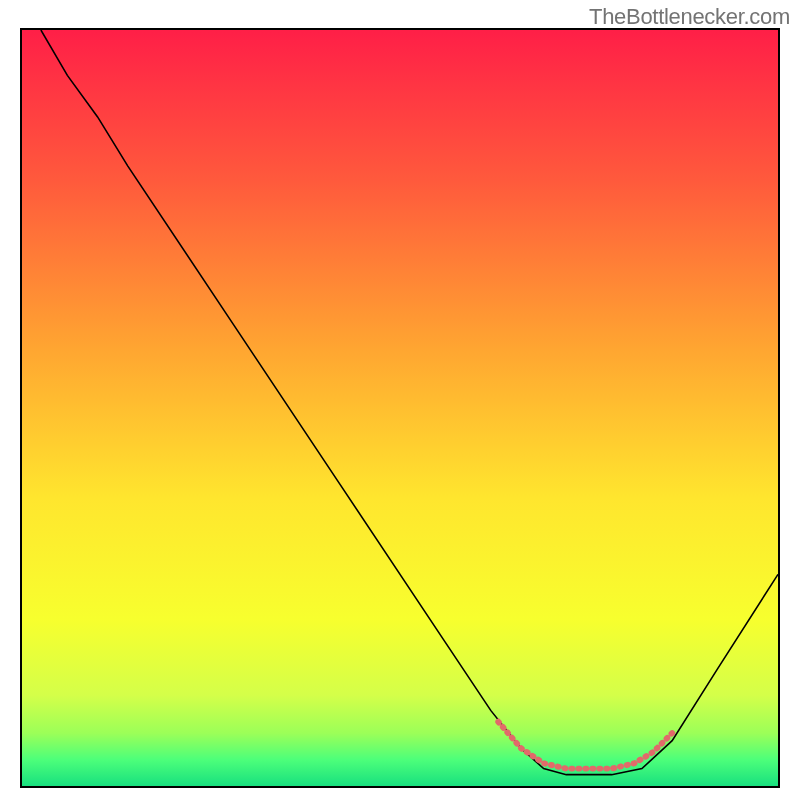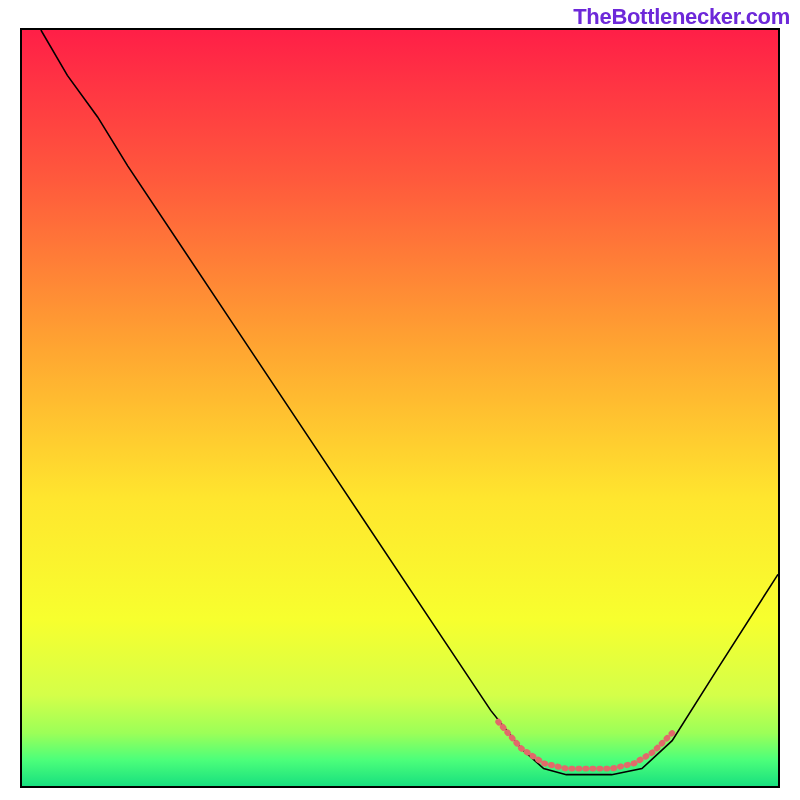--- a/index.html
+++ b/index.html
@@ -8,22 +8,22 @@
     position: relative;
     width: 800px;
     height: 800px;
   }
   .watermark {
     position: absolute;
     top: 4px;
     right: 10px;
     font-family: Arial, Helvetica, sans-serif;
     font-size: 22px;
-    font-weight: bold;
-    color: #6d28d9;
+    font-weight: normal;
+    color: #737373;
     z-index: 10;
     letter-spacing: -0.3px;
   }
   .plot-area {
     position: absolute;
     left: 20px;
     top: 28px;
     width: 760px;
     height: 760px;
     border: 2px solid #000;

